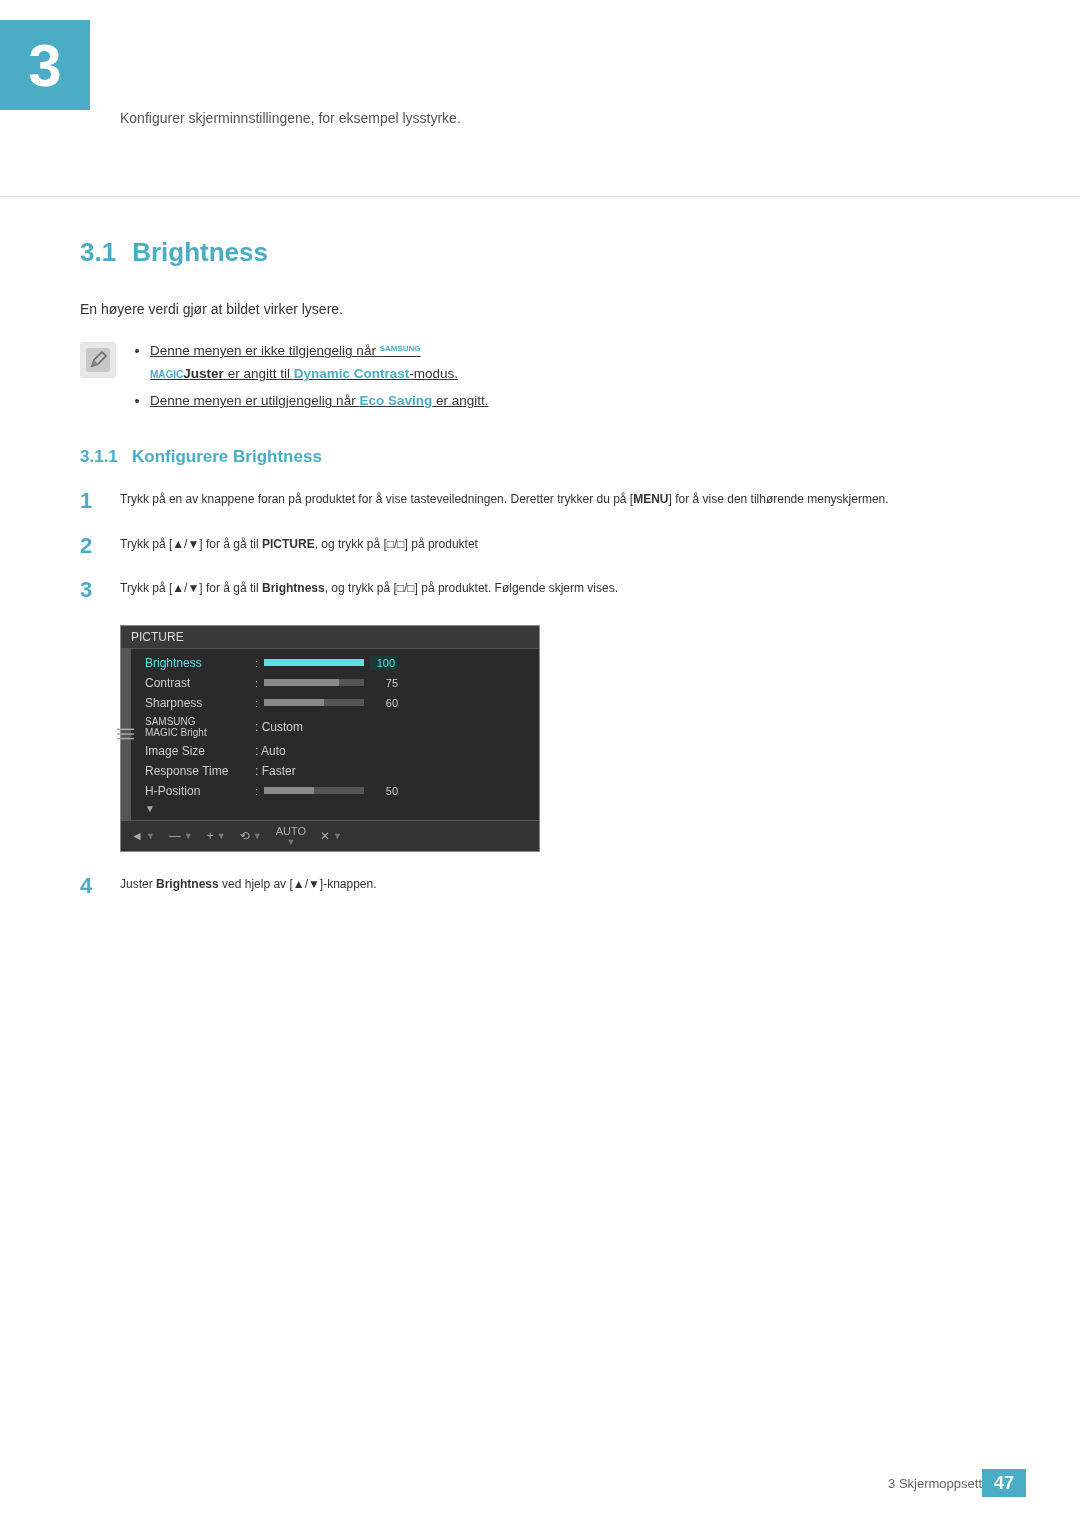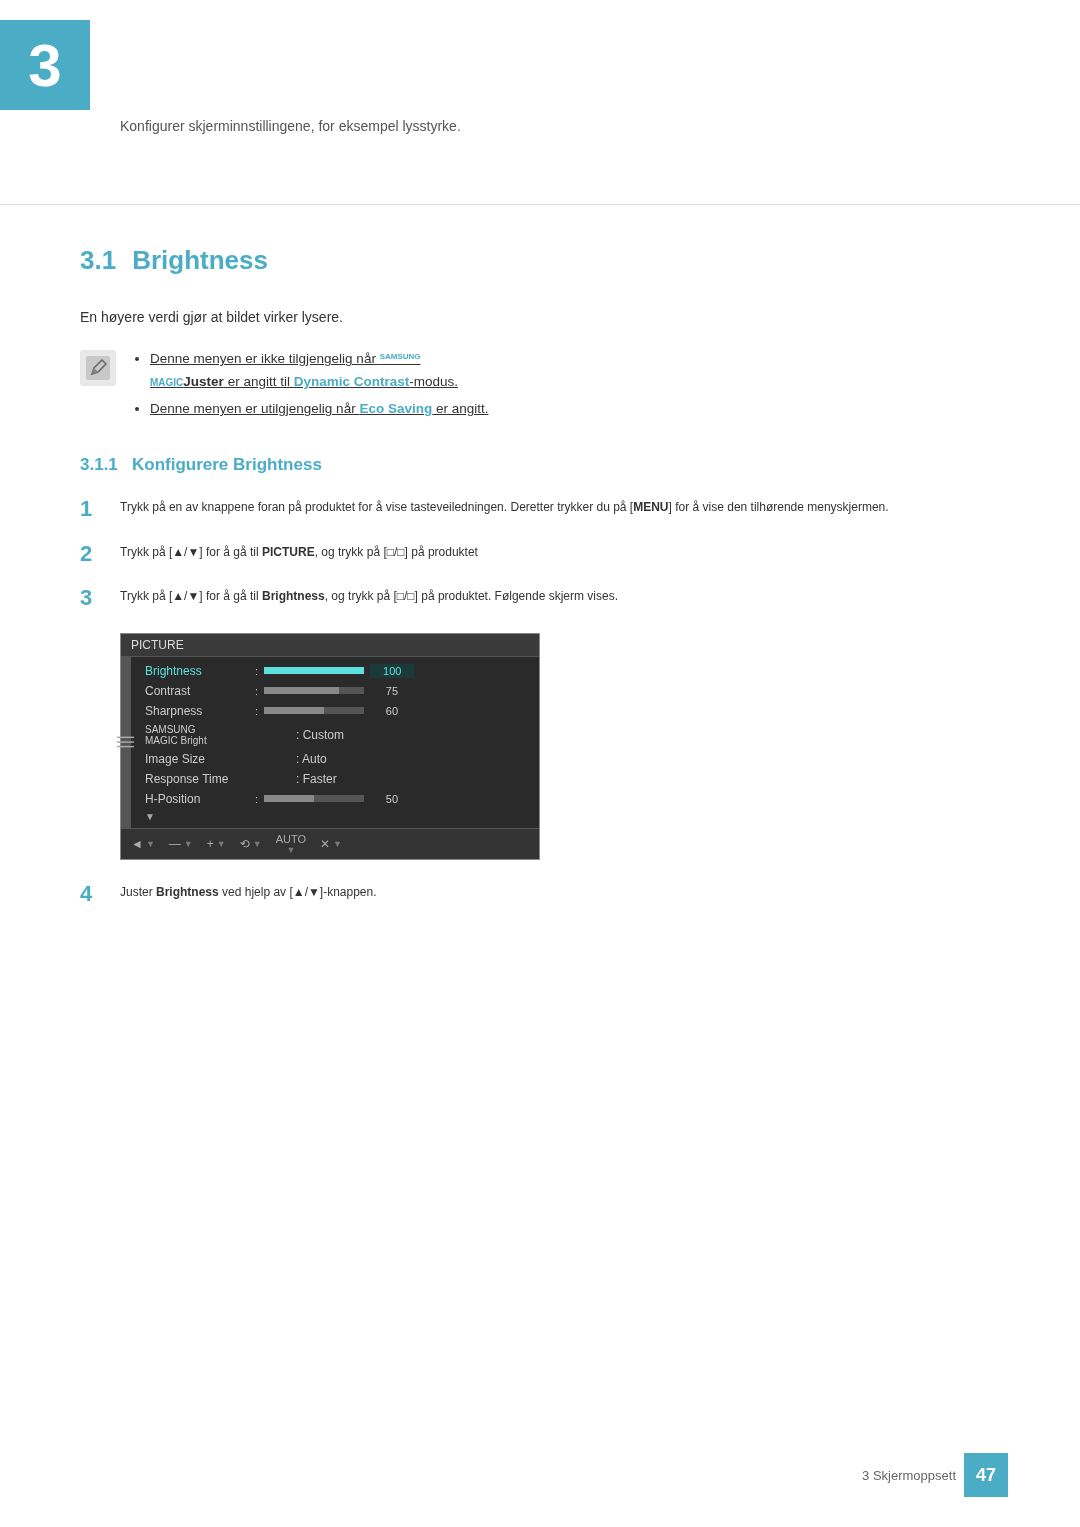--- a/index.html
+++ b/index.html
@@ -35,21 +35,21 @@
     .chapter-title-text {
       font-size: 36px;
       font-weight: bold;
       color: #4bacc6;
     }
 
     .chapter-subtitle {
       font-size: 14px;
       color: #555;
       margin-left: 120px;
-      margin-top: 8px;
+      margin-top: 0;
       margin-bottom: 40px;
     }
 
     
     .content {
       padding: 20px 80px 20px 80px;
     }
 
     
     .section-title {
@@ -255,28 +255,27 @@
       font-size: 11px;
       min-width: 28px;
       text-align: right;
     }
 
     .pic-num-cyan {
       color: #5de0e0;
       background: #1a3a3a;
       font-size: 11px;
       min-width: 28px;
-      text-align: left;
-      padding: 1px 13px;
+      text-align: right;
+      padding: 1px 3px;
     }
 
     .pic-text-val {
       font-size: 12px;
       color: #ccc;
-      margin-left: 41px;
     }
 
     .pic-bottom-bar {
       background: #333;
       display: flex;
       align-items: center;
       padding: 4px 10px;
       gap: 14px;
       border-top: 1px solid #555;
     }
@@ -291,38 +290,38 @@
 
     .pic-auto {
       font-size: 11px;
       color: #aaa;
     }
 
     
     .page-footer {
       position: absolute;
       bottom: 30px;
-      right: 72px;
-      display: flex;
-      align-items: center;
-      gap: 8px;
+      right: 54px;
+      display: flex;
+      align-items: center;
+      gap: 0;
     }
 
     .footer-text {
       font-size: 13px;
       color: #666;
     }
 
     .footer-page-num {
       background: #4bacc6;
       color: white;
       font-size: 18px;
       font-weight: bold;
       width: 44px;
-      height: 44px;
+      height: 28px;
       display: flex;
       align-items: center;
       justify-content: center;
     }
 
     .divider-line {
       border: none;
       border-top: 1px solid #ddd;
       margin: 30px 0 20px 0;
     }

